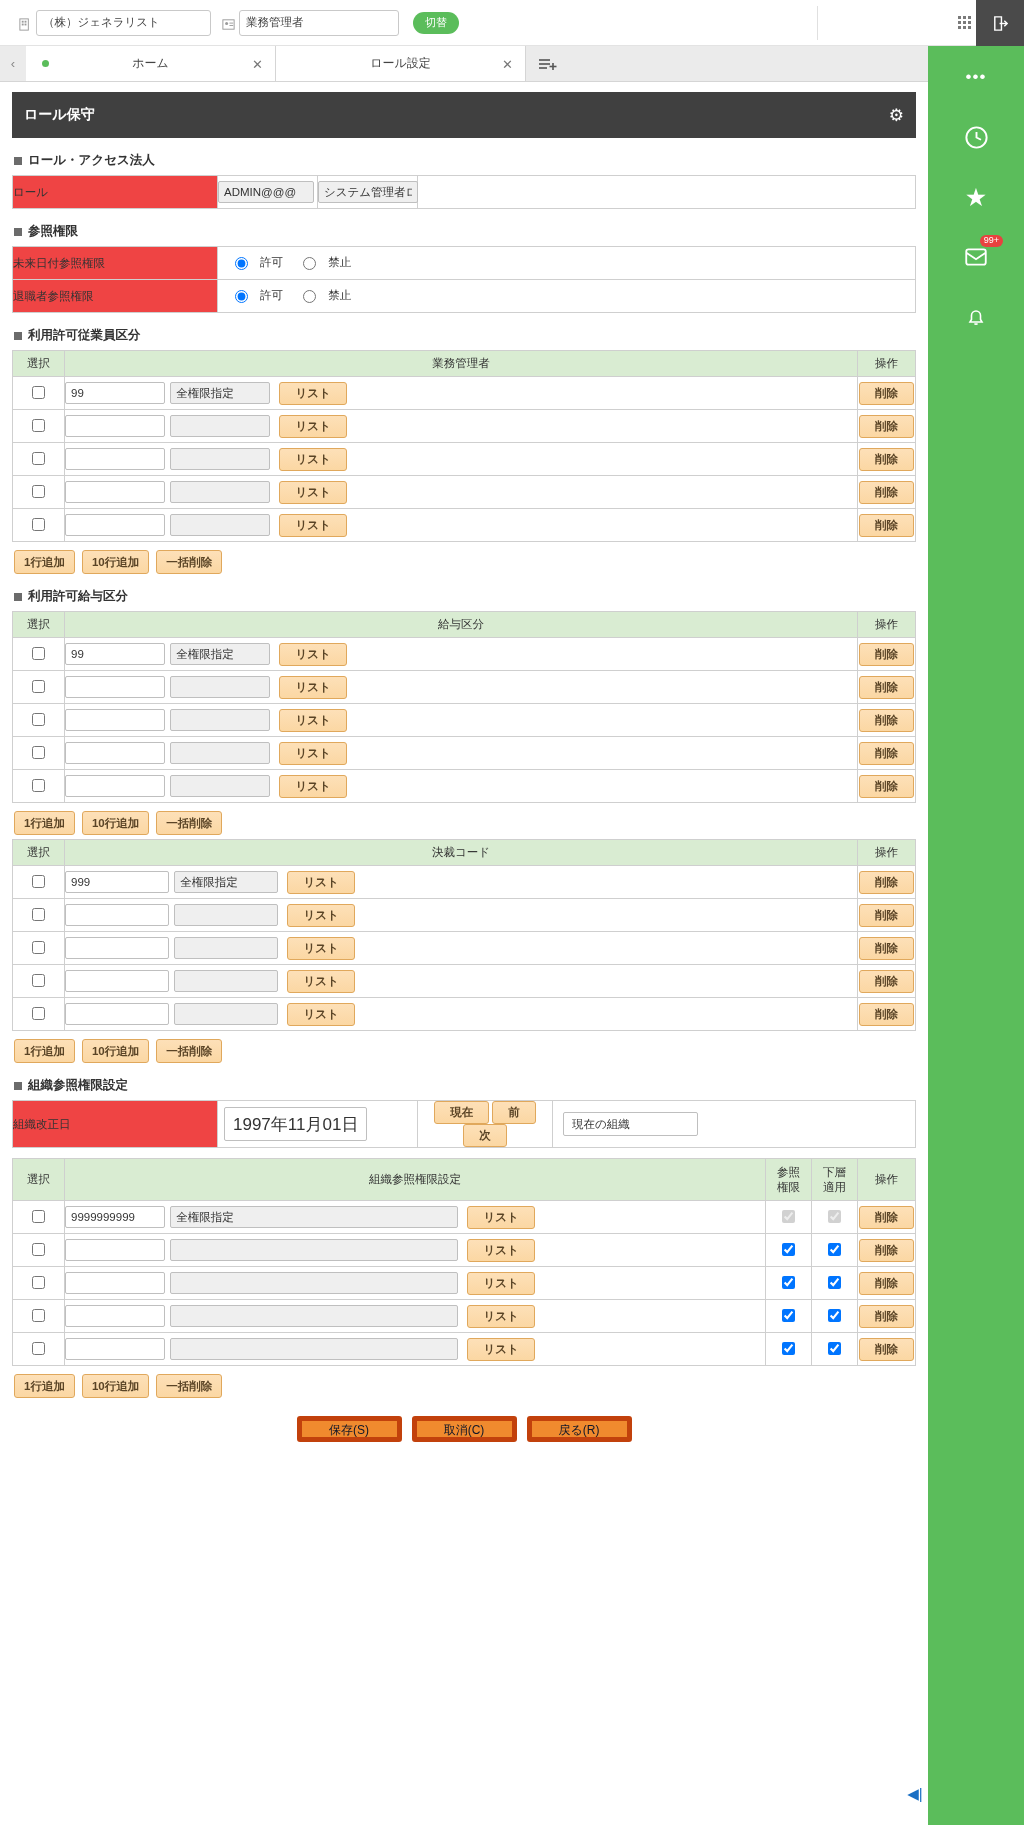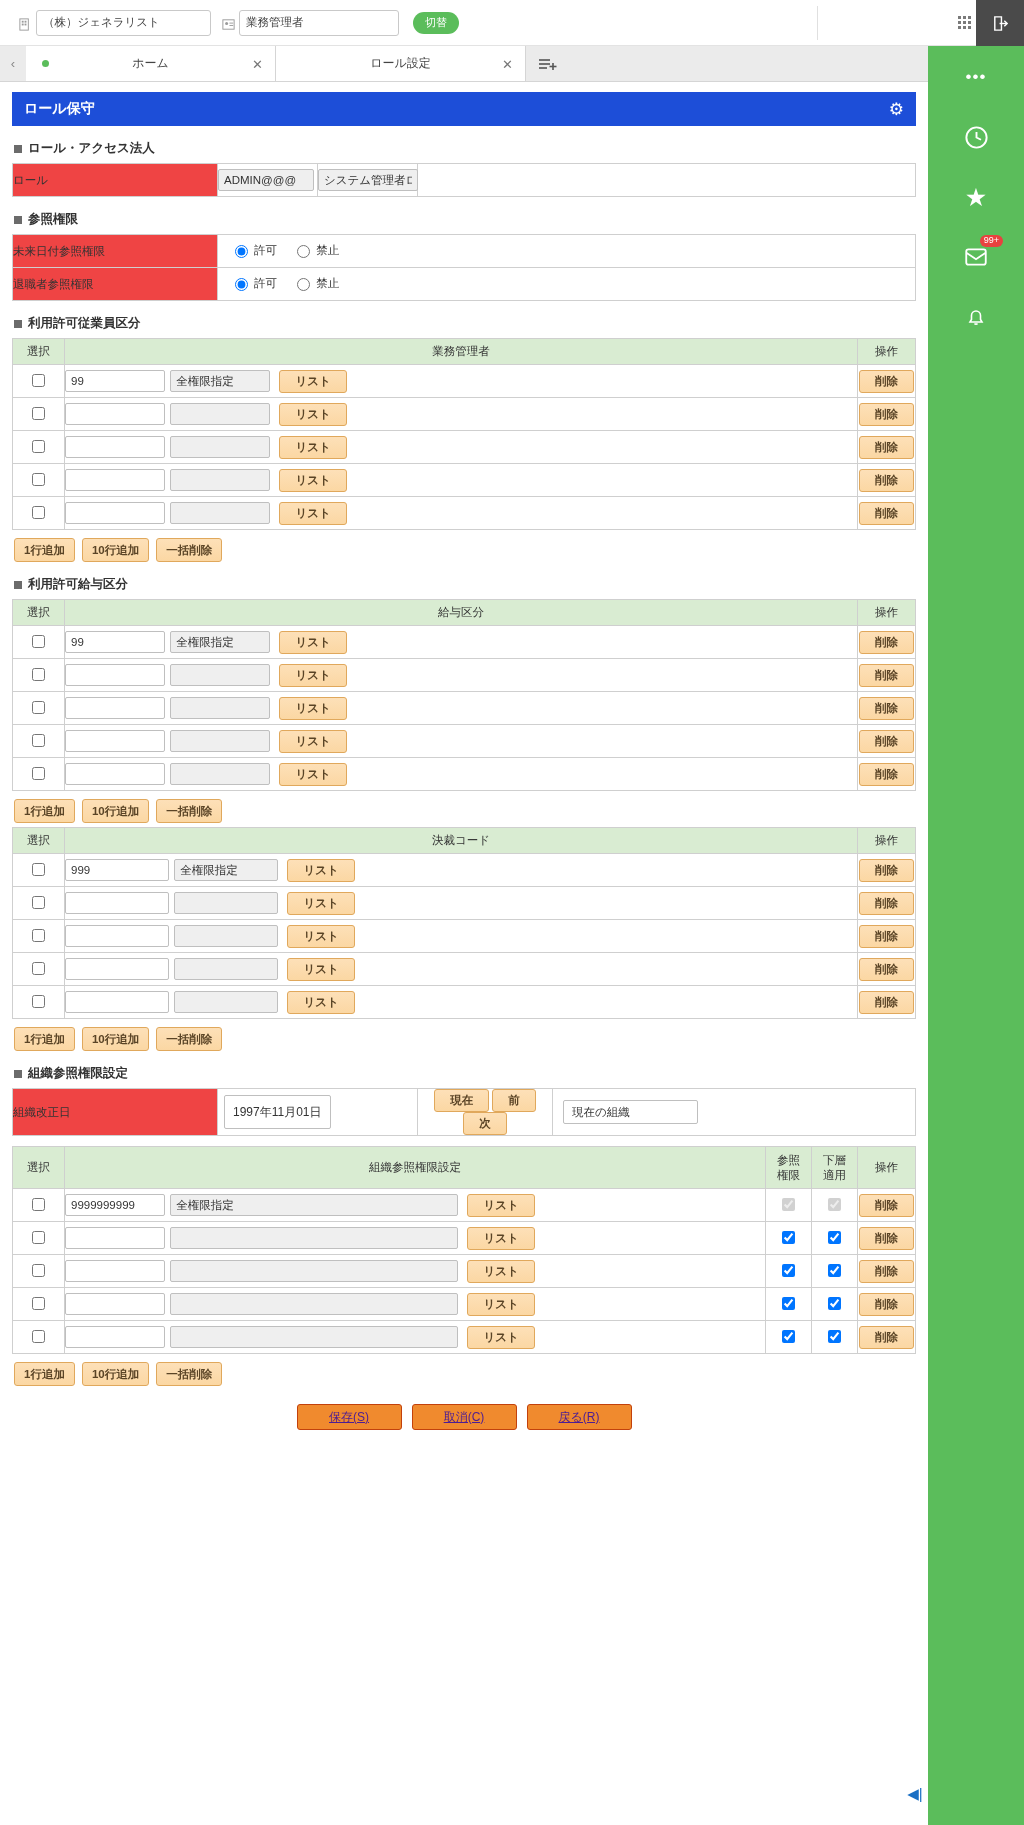--- a/index.html
+++ b/index.html
@@ -173,23 +173,23 @@
   }
 
   
   .content {
     position: absolute;
     left: 0; top: 82px;
     width: 928px;
     padding: 10px 12px 0 12px;
   }
   .page-header {
-    background: #1d4ed8;
+    background: #404040;
     color: #fff;
-    height: 34px;
+    height: 46px;
     display: flex;
     align-items: center;
     padding: 0 12px;
     font-size: 14px;
     font-weight: bold;
     justify-content: space-between;
   }
   .page-header .gear { font-size: 17px; }
 
   .sec-title {
@@ -258,57 +258,56 @@
     padding: 0 9px;
     cursor: pointer;
     font-family: inherit;
   }
   .btn-sm { height: 23px; padding: 0 15px; }
   .btn-row {
     display: flex;
     gap: 7px;
     margin: 8px 0 4px 2px;
   }
-  .radio-wrap { display: inline-flex; align-items: center; gap: 3px; margin-right: 12px; font-size: 11.5px; }
+  .radio-wrap { display: inline-flex; align-items: center; gap: 9px; margin-right: 12px; font-size: 11.5px; }
   .footer-btns {
     display: flex;
     justify-content: center;
     gap: 10px;
     margin-top: 18px;
   }
   .btn-footer {
     width: 105px;
     height: 26px;
     background: #f08a2e;
-    border: 1px solid #c2410c;
-    color: #4c1d95;
+    border: 5px solid #c2410c;
+    color: #0f172a;
     font-size: 12px;
     border-radius: 3px;
     cursor: pointer;
     font-family: inherit;
-    text-decoration: underline;
   }
   .scroll-handle {
     position: absolute;
     right: 96px;
     bottom: 24px;
     width: 26px; height: 16px;
     color: #1a6fc4;
     font-size: 15px;
     text-align: center;
   }
   input[type=checkbox] { width: 13px; height: 13px; margin: 0; }
   .date-box {
     height: 32px;
     border: 1px solid #bfbfbf;
     background: #fff;
     display: inline-flex;
     align-items: center;
     padding: 16px 8px;
-    font-size: 12px;
+    font-size: 17px;
     border-radius: 2px;
   }
   .org-box {
     height: 24px;
     border: 1px solid #bfbfbf;
     background: #fff;
     display: inline-flex;
     align-items: center;
     padding: 0 8px;
     font-size: 11.5px;

